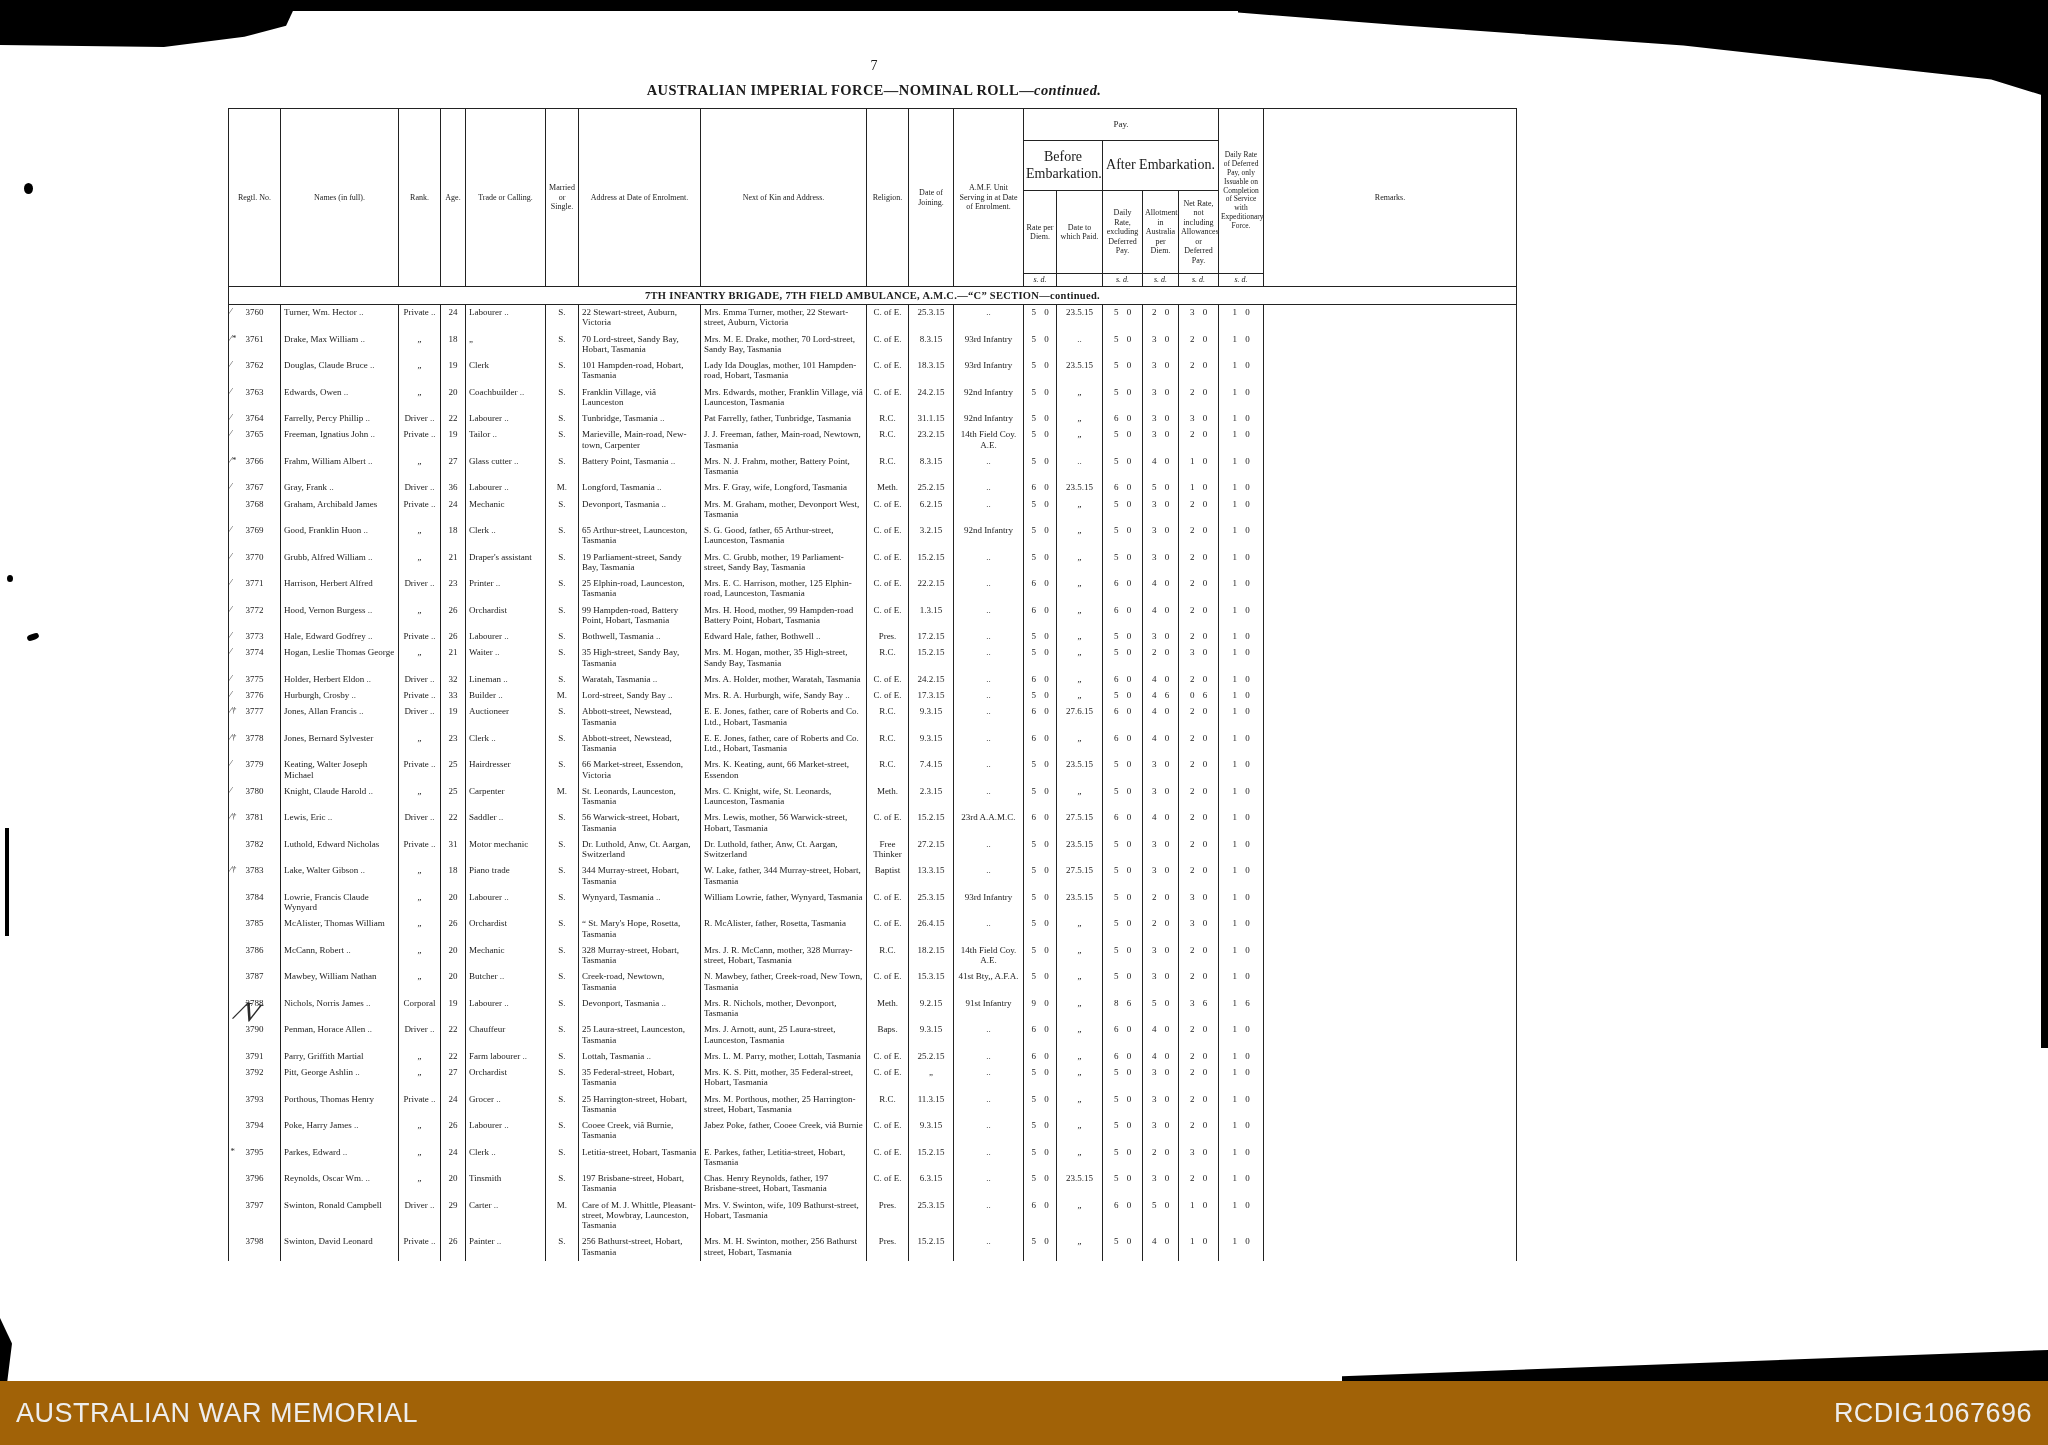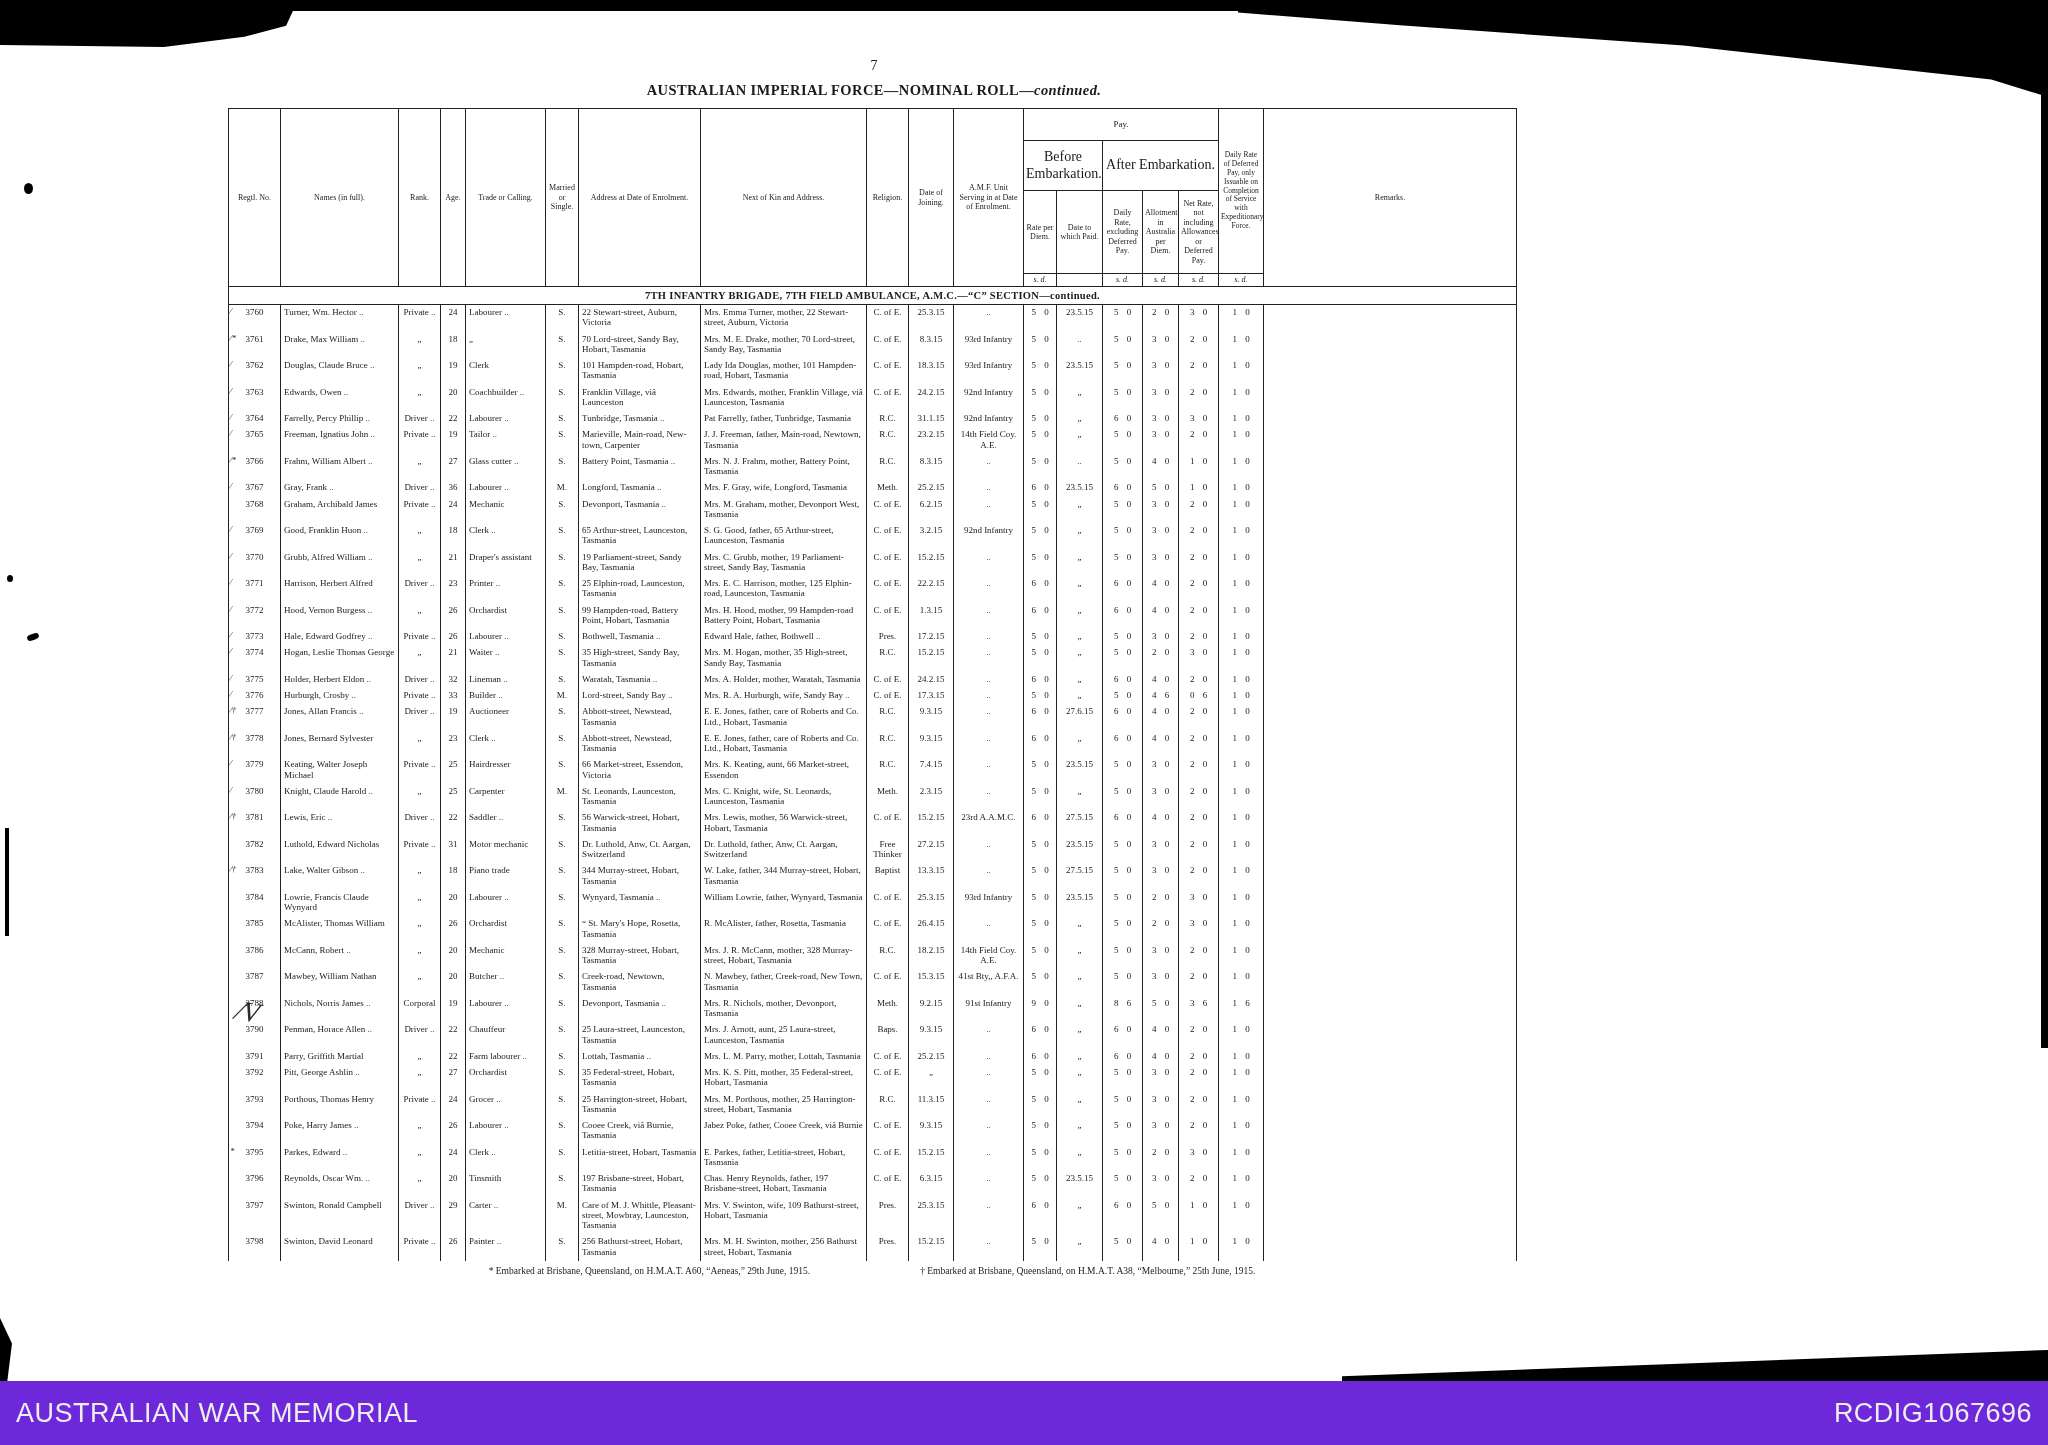--- a/index.html
+++ b/index.html
@@ -62,21 +62,21 @@
   .c-remarks { }
 
   .footnotes {
     width:1288px; display:flex; justify-content:center; gap:110px;
     font-size:9.5px; margin-top:5px;
   }
 
   
   .footer-bar {
     position:absolute; left:0; bottom:0; width:2048px; height:64px;
-    background:#6d28d9; display:flex; justify-content:space-between; align-items:center;
+    background:#a16207; display:flex; justify-content:space-between; align-items:center;
     padding:0 16px; box-sizing:border-box;
     font-family:"Liberation Sans","DejaVu Sans",sans-serif;
     font-size:27px; color:#ededed; letter-spacing:0.5px;
   }
 </style>
 </head>
 <body>
 
 <div class="page">
 
@@ -918,24 +918,20 @@
             <td class="c-num">„</td>
             <td class="c-money">5 0</td>
             <td class="c-money">4 0</td>
             <td class="c-money">1 0</td>
             <td class="c-money">1 0</td>
             <td class="c-remarks"></td>
           </tr>
         </tbody>
     </table>
 
-    <div class="footnotes">
-      <span>* Embarked at Brisbane, Queensland, on H.M.A.T. A60, “Aeneas,” 29th June, 1915.</span>
-      <span>† Embarked at Brisbane, Queensland, on H.M.A.T. A38, “Melbourne,” 25th June, 1915.</span>
-    </div>
   </div>
 
   <div class="footer-bar">
     <span>AUSTRALIAN WAR MEMORIAL</span>
     <span>RCDIG1067696</span>
   </div>
 
 </div>
 
 </body></html>

